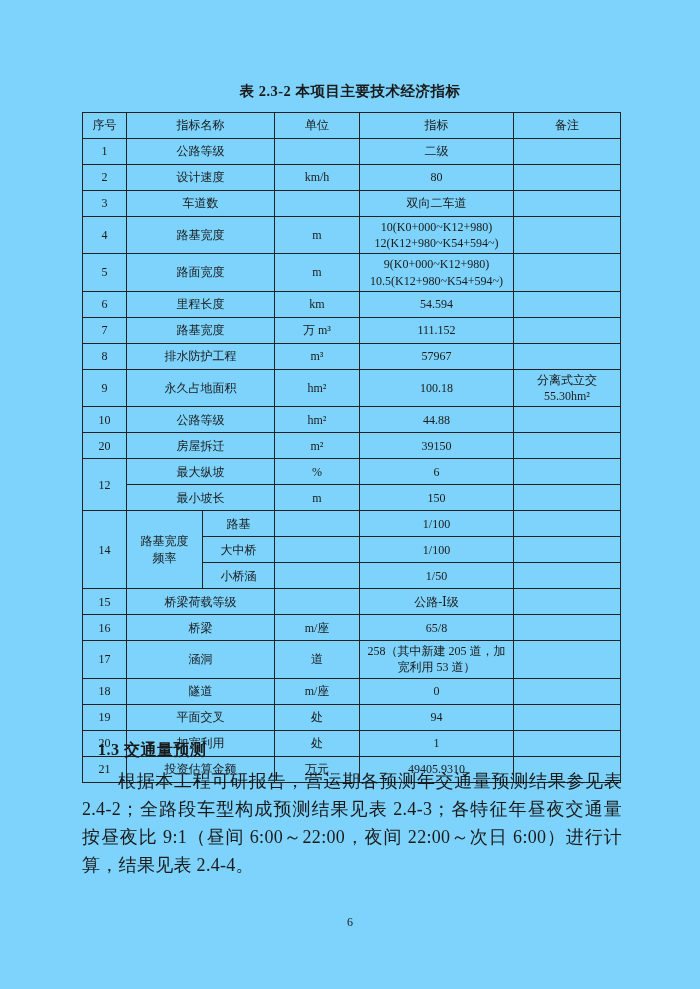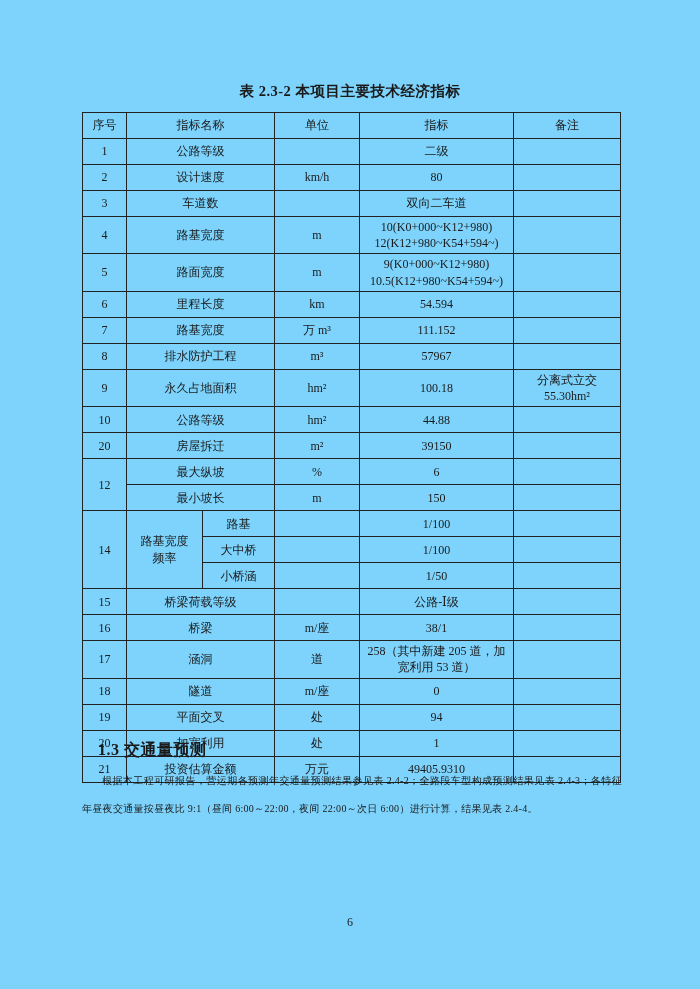--- a/index.html
+++ b/index.html
@@ -34,21 +34,21 @@
     white-space:pre-line;
     word-break:break-word;
   }
   .section-heading {
     position:absolute; top:740px; left:98px;
     font-weight:bold; font-size:16px;
     letter-spacing:0.5px;
   }
   .body-paragraph {
     position:absolute; top:767px; left:82px; width:540px;
-    font-size:10px; line-height:28px;
+    font-size:18px; line-height:28px;
     text-align:justify; text-indent:2em;
     letter-spacing:0.3px;
   }
   .page-number {
     position:absolute; top:915px; left:0; width:100%;
     text-align:center; font-size:12px;
   }
 </style>
 </head>
 <body>
@@ -192,21 +192,21 @@
           <td>15</td>
           <td colspan="2">桥梁荷载等级</td>
           <td></td>
           <td>公路-Ⅰ级</td>
           <td></td>
         </tr>
         <tr>
           <td>16</td>
           <td colspan="2">桥梁</td>
           <td>m/座</td>
-          <td>38/1</td>
+          <td>65/8</td>
           <td></td>
         </tr>
         <tr>
           <td>17</td>
           <td colspan="2">涵洞</td>
           <td>道</td>
           <td>258（其中新建 205 道，加宽利用 53 道）</td>
           <td></td>
         </tr>
         <tr>

